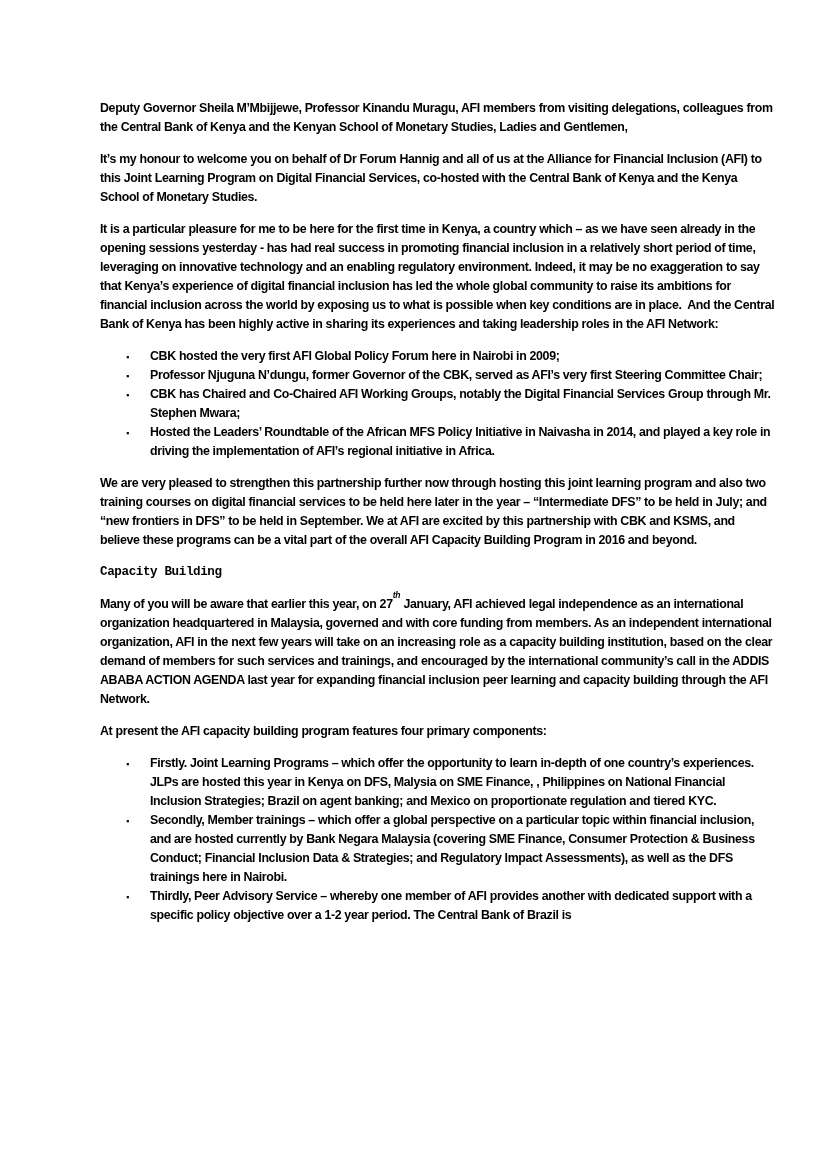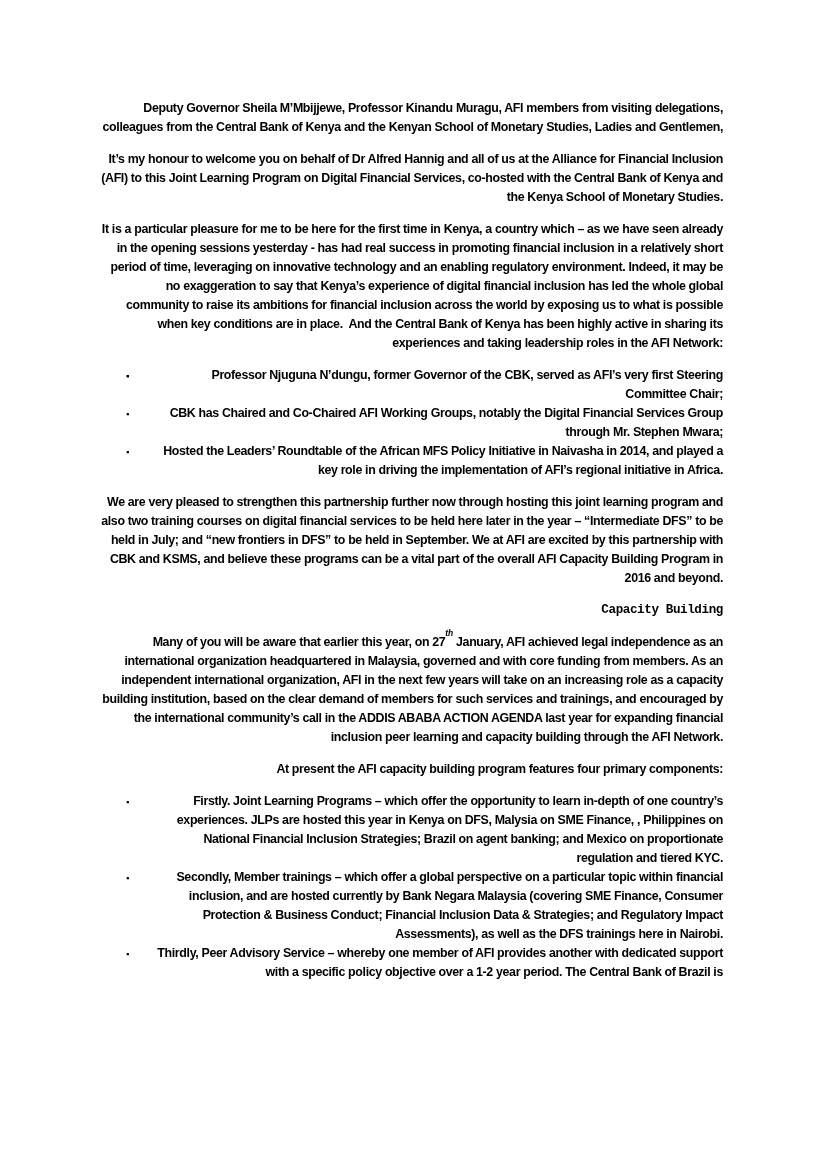--- a/index.html
+++ b/index.html
@@ -10,27 +10,27 @@
     width: 827px;
     height: 1169px;
     font-family: "Liberation Sans", sans-serif;
   }
   .page {
     position: relative;
     width: 827px;
     height: 1169px;
     background: #ffffff;
     color: #000000;
-    padding: 99px 104px 40px 100px;
+    padding: 99px 52px 40px 100px;
     overflow: hidden;
     font-weight: 700;
     font-size: 12.4px;
     letter-spacing: -0.35px;
     line-height: 19px;
-    text-align: right;
+    text-align: left;
   }
   .para {
     margin: 0 0 13px 0;
     white-space: pre-wrap;
   }
   .heading {
     margin: 0 0 13px 0;
     font-family: Liberation Mono, monospace;
     font-size: 12.6px;
     letter-spacing: -0.4px;
@@ -63,26 +63,26 @@
   }
 </style>
 </head>
 <body>
 
 <div class="page">
 
   <p class="para">Deputy Governor Sheila M’Mbijjewe, Professor Kinandu Muragu, AFI members from visiting delegations, colleagues from the Central Bank of Kenya and the Kenyan School of Monetary Studies, Ladies and Gentlemen,</p>
 
 
-  <p class="para">It’s my honour to welcome you on behalf of Dr Alfred Hannig and all of us at the Alliance for Financial Inclusion (AFI) to this Joint Learning Program on Digital Financial Services, co-hosted with the Central Bank of Kenya and the Kenya School of Monetary Studies.</p>
+  <p class="para">It’s my honour to welcome you on behalf of Dr Forum Hannig and all of us at the Alliance for Financial Inclusion (AFI) to this Joint Learning Program on Digital Financial Services, co-hosted with the Central Bank of Kenya and the Kenya School of Monetary Studies.</p>
 
   <p class="para">It is a particular pleasure for me to be here for the first time in Kenya, a country which – as we have seen already in the opening sessions yesterday - has had real success in promoting financial inclusion in a relatively short period of time, leveraging on innovative technology and an enabling regulatory environment. Indeed, it may be no exaggeration to say that Kenya’s experience of digital financial inclusion has led the whole global community to raise its ambitions for financial inclusion across the world by exposing us to what is possible when key conditions are in place.  And the Central Bank of Kenya has been highly active in sharing its experiences and taking leadership roles in the AFI Network:</p>
 
   <ul class="bullets">
-    <li><span class="bullet-glyph">▪</span></li>
+    <li><span class="bullet-glyph">▪</span><span>CBK hosted the very first AFI Global Policy Forum here in Nairobi in 2009;</span></li>
     <li><span class="bullet-glyph">▪</span><span>Professor Njuguna N’dungu, former Governor of the CBK, served as AFI’s very first Steering Committee Chair;</span></li>
     <li><span class="bullet-glyph">▪</span><span>CBK has Chaired and Co-Chaired AFI Working Groups, notably the Digital Financial Services Group through Mr. Stephen Mwara;</span></li>
     <li><span class="bullet-glyph">▪</span><span>Hosted the Leaders’ Roundtable of the African MFS Policy Initiative in Naivasha in 2014, and played a key role in driving the implementation of AFI’s regional initiative in Africa.</span></li>
   </ul>
 
   <p class="para">We are very pleased to strengthen this partnership further now through hosting this joint learning program and also two training courses on digital financial services to be held here later in the year – “Intermediate DFS” to be held in July; and “new frontiers in DFS” to be held in September. We at AFI are excited by this partnership with CBK and KSMS, and believe these programs can be a vital part of the overall AFI Capacity Building Program in 2016 and beyond.</p>
 
   <p class="heading">Capacity Building</p>
 
   <p class="para"><span>Many of you will be aware that earlier this year, on 27</span><sup class="ordinal">th</sup><span> January, AFI achieved legal independence as an international organization headquartered in Malaysia, governed and with core funding from members. As an independent international organization, AFI in the next few years will take on an increasing role as a capacity building institution, based on the clear demand of members for such services and trainings, and encouraged by the international community’s call in the ADDIS ABABA ACTION AGENDA last year for expanding financial inclusion peer learning and capacity building through the AFI Network.</span></p>

